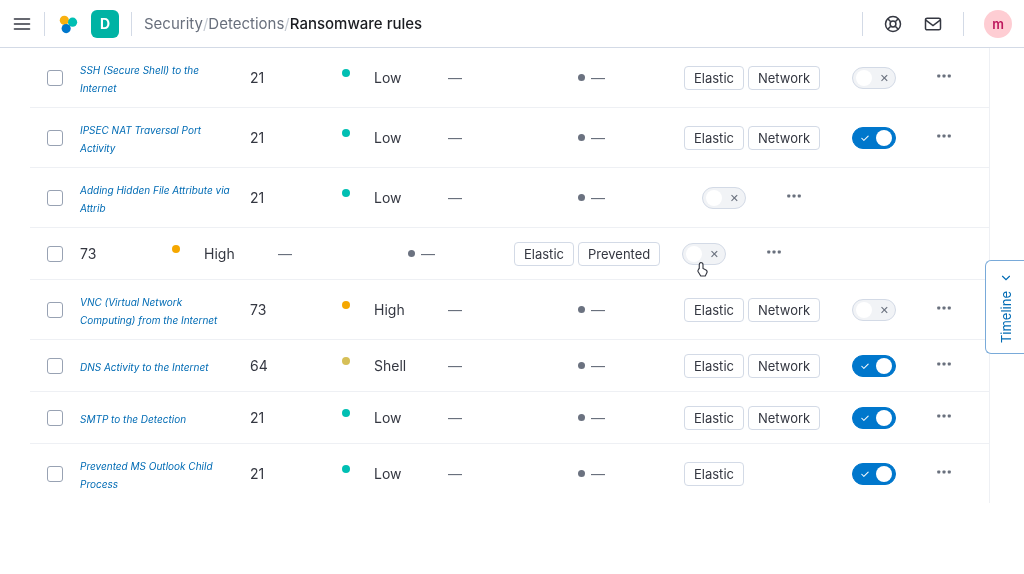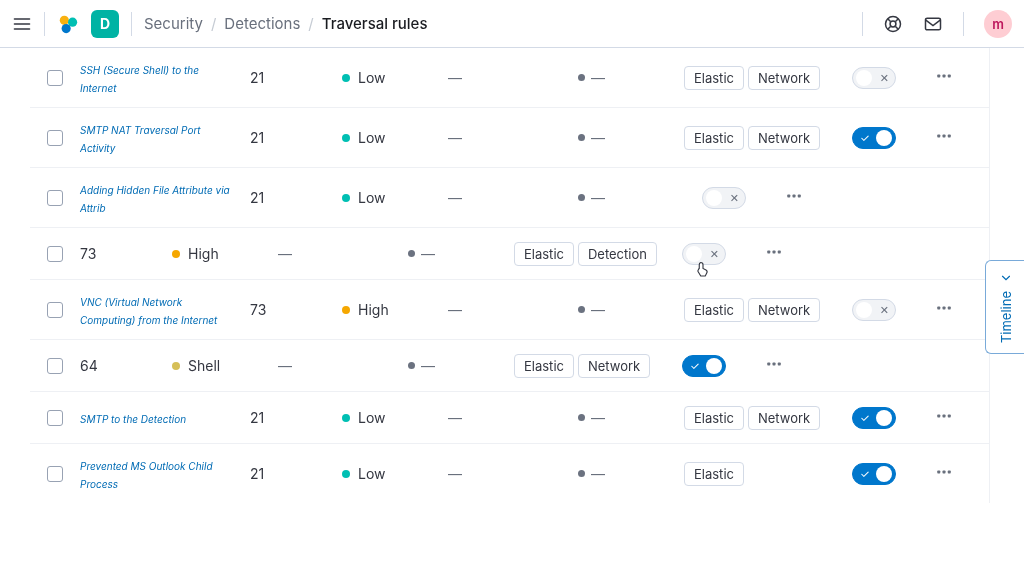--- a/index.html
+++ b/index.html
@@ -17,39 +17,39 @@
     --hover:#f5f7fa;
     --tag-bg:#ffffff;
   }
   *{box-sizing:border-box;font-family:Inter,system-ui,Arial,sans-serif}
   body{margin:0;background:var(--bg);color:var(--text);font-size:14px;width:1024px}
   
   .topbar{display:flex;align-items:center;height:48px;border-bottom:1px solid var(--border);padding:0 12px;gap:12px}
   .menu-icon{width:20px;height:20px;cursor:pointer}
   .logo{width:22px;height:22px;}
   .space-badge{width:28px;height:28px;border-radius:6px;background:#00b3a4;color:#fff;display:flex;align-items:center;justify-content:center;font-weight:700;font-size:14px}
-  .topbar .breadcrumb{display:flex;align-items:center;gap:8px;color:var(--muted);font-size:15px}
+  .topbar .breadcrumb{display:flex;align-items:center;color:var(--muted);font-size:15px}
   .topbar .breadcrumb .sep{color:#c5cbd3}
   .topbar .breadcrumb .current{color:#1a1c21;font-weight:500}
   .topbar .right{margin-left:auto;display:flex;align-items:center;gap:20px}
   .vsep{width:1px;height:24px;background:var(--border)}
   .icon-btn{width:20px;height:20px;color:#343741;cursor:pointer}
   .avatar{width:28px;height:28px;border-radius:50%;background:#fecdd3;color:#be185d;display:flex;align-items:center;justify-content:center;font-size:13px;font-weight:600}
 
   
   .container{position:relative;padding:0 30px 20px 30px}
   .table{width:960px;border-collapse:separate;border-spacing:0;position:relative;border-right:1px solid #eef0f4}
   .row{display:flex;align-items:center;border-top:1px solid var(--row-border);padding:12px 0;min-height:52px}
   .row:first-child{border-top:none}
   .col-check{width:50px;display:flex;justify-content:center}
   .checkbox{width:16px;height:16px;border:1px solid #98a2b3;border-radius:3px;background:#fff}
   .col-name{width:170px;padding-right:20px}
   .rule-name{color:var(--blue-600);font-size:10px;line-height:1.35;font-style:italic;}
   .col-risk{width:92px}
-  .col-sev{width:106px;display:flex;align-items:center;gap:8px}
+  .col-sev{width:106px;display:flex;align-items:flex-start;gap:24px}
   .sev-dot{width:8px;height:8px;border-radius:50%}
   .sev-low{background:var(--green)}
   .sev-med{background:var(--yellow)}
   .sev-high{background:var(--orange)}
   .col-lastrun{width:130px;color:var(--muted)}
   .col-lastresp{width:106px;display:flex;align-items:center;gap:6px;color:var(--muted)}
   .resp-dot{width:7px;height:7px;border-radius:50%;background:#6b7280}
   .col-tags{width:150px;display:flex;gap:4px;flex-wrap:wrap}
   .tag{border:1px solid var(--border);background:var(--tag-bg);color:#343741;border-radius:4px;padding:3px 9px;font-size:13px;white-space:nowrap}
   .col-toggle{width:80px;display:flex;justify-content:center}
@@ -94,21 +94,21 @@
   </div>
   <div class="space-badge">
       <span>D</span>
     </div>
   <div class="vsep"></div>
   <div class="breadcrumb">
     <span>Security</span>
     <span class="sep">/</span>
     <span>Detections</span>
     <span class="sep">/</span>
-    <span class="current">Traversal rules</span>
+    <span class="current">Ransomware rules</span>
   </div>
   <div class="right">
     <div class="vsep"></div>
     <div class="icon-btn">
       <svg viewBox="0 0 24 24" width="20" height="20" fill="none" stroke="#343741" stroke-width="1.8">
           <circle cx="12" cy="12" r="9"></circle>
           <circle cx="12" cy="12" r="3.5"></circle>
           <path d="M6 6l3 3M18 6l-3 3M6 18l3-3M18 18l-3-3"></path>
         </svg>
     </div>
@@ -157,21 +157,21 @@
               <rect x="3" y="10" width="4" height="4" rx="1" fill="#69707d"></rect>
               <rect x="10" y="10" width="4" height="4" rx="1" fill="#69707d"></rect>
               <rect x="17" y="10" width="4" height="4" rx="1" fill="#69707d"></rect>
             </svg></div>
         </div>
       </div>
       <div class="row">
         <div class="col-check">
           <div class="checkbox"></div>
         </div>
-        <div class="col-name"><a class="rule-name">SMTP NAT Traversal Port Activity</a></div>
+        <div class="col-name"><a class="rule-name">IPSEC NAT Traversal Port Activity</a></div>
         <div class="col-risk">21</div>
         <div class="col-sev">
           <span class="sev-dot sev-low"></span>
           <span>Low</span>
         </div>
         <div class="col-lastrun">—</div>
         <div class="col-lastresp">
           <span class="resp-dot"></span>
           <span>—</span>
         </div>
@@ -231,21 +231,21 @@
           <span class="sev-dot sev-high"></span>
           <span>High</span>
         </div>
         <div class="col-lastrun">—</div>
         <div class="col-lastresp">
           <span class="resp-dot"></span>
           <span>—</span>
         </div>
         <div class="col-tags">
           <span class="tag">Elastic</span>
-          <span class="tag">Detection</span>
+          <span class="tag">Prevented</span>
         </div>
         <div class="col-toggle" style="position: relative;">
           <div class="toggle off">
             <span class="mark">✕</span>
             <span class="knob"></span>
           </div>
           <div class="cursor-overlay" style="left: 30px; top: 18px;"><svg viewBox="0 0 24 24" width="18" height="18">
               <path d="M9 2a3 3 0 0 1 3 3v5l4 2a3 3 0 0 1 1 4l-2 4H9l-3-5a3 3 0 0 1 0-4l1-1V5a3 3 0 0 1 2-3z" fill="#fff" stroke="#343741" stroke-width="1.5"></path>
             </svg></div>
         </div>
@@ -287,20 +287,21 @@
               <rect x="3" y="10" width="4" height="4" rx="1" fill="#69707d"></rect>
               <rect x="10" y="10" width="4" height="4" rx="1" fill="#69707d"></rect>
               <rect x="17" y="10" width="4" height="4" rx="1" fill="#69707d"></rect>
             </svg></div>
         </div>
       </div>
       <div class="row">
         <div class="col-check">
           <div class="checkbox"></div>
         </div>
+        <div class="col-name"><a class="rule-name">DNS Activity to the Internet</a></div>
         <div class="col-risk">64</div>
         <div class="col-sev">
           <span class="sev-dot sev-med"></span>
           <span>Shell</span>
         </div>
         <div class="col-lastrun">—</div>
         <div class="col-lastresp">
           <span class="resp-dot"></span>
           <span>—</span>
         </div>

